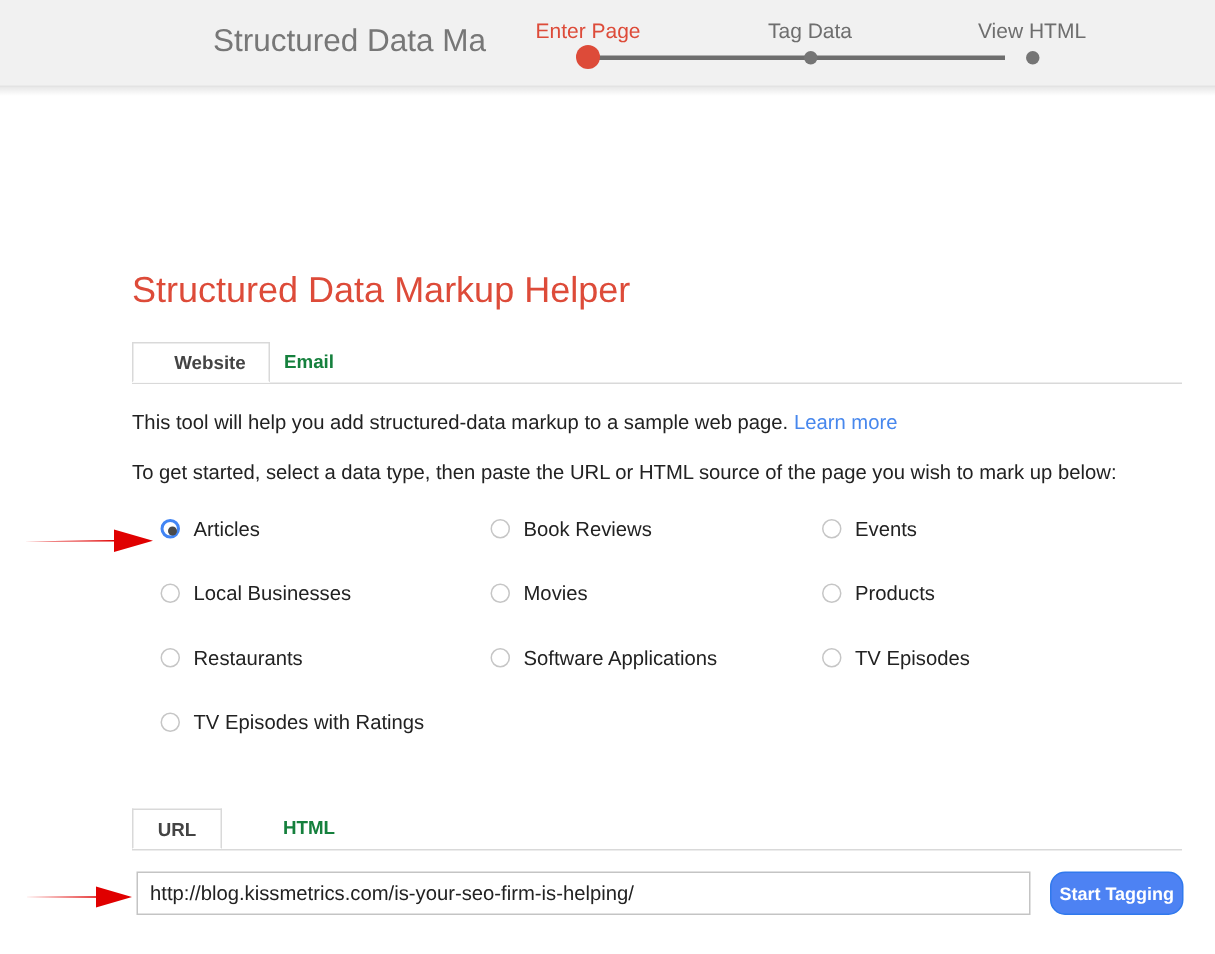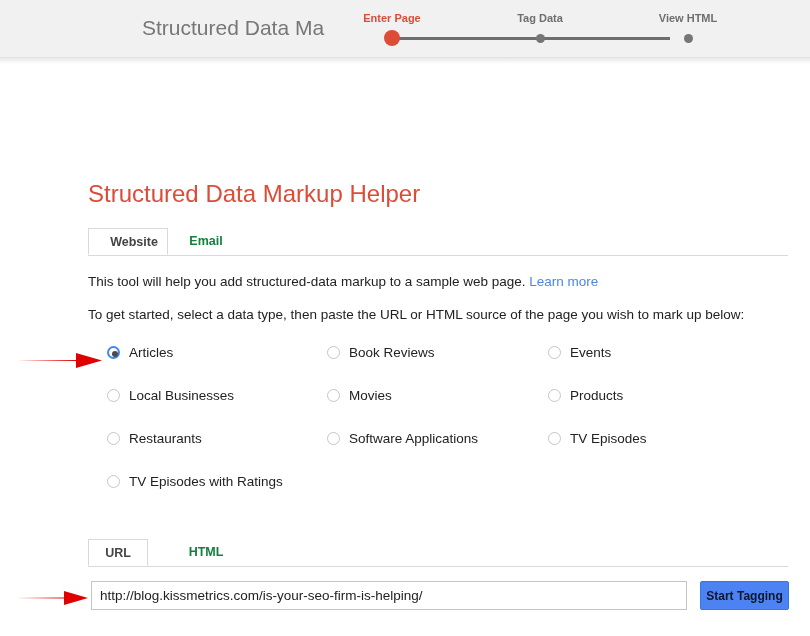--- a/index.html
+++ b/index.html
@@ -94,22 +94,22 @@
     background: #dd4b39;
     width: 16px; height: 16px;
     left: -8px;
     top: 18px;
   }
   .step .lbl {
     position: absolute;
     top: 0;
     left: 0;
     transform: translateX(-50%);
-    font-size: 11px;
-    font-weight: bold;
+    font-size: 14px;
+    font-weight: normal;
     color: #6e6e6e;
     white-space: nowrap;
   }
   .step.active .lbl { color: #dd4b39; }
   .step-1 { left: 12px; }
   .step-2 { left: 160px; }
   .step-3 { left: 308px; }
 
   
   .content {
@@ -235,22 +235,22 @@
 
   .start-btn {
     position: absolute;
     left: 700px;
     top: 523px;
     width: 89px;
     height: 29px;
     box-sizing: border-box;
     background: #4d82f3;
     border: 1px solid #3079ed;
-    border-radius: 2px;
-    color: #0f172a;
+    border-radius: 10px;
+    color: #ffffff;
     font-family: "Liberation Sans", sans-serif;
     font-size: 12px;
     font-weight: bold;
     cursor: pointer;
     padding: 4px;
   }
 
   
   .arrow {
     position: absolute;
@@ -283,21 +283,21 @@
       <div class="dot"></div>
     </div>
   </div>
 </div>
 
 <div class="content">
 
   <div class="page-title">Structured Data Markup Helper</div>
 
   <div class="tabrow">
-    <div class="tab active" style="left:0px; width:80px;padding-left:12px;">
+    <div class="tab active" style="left:0px; width:92px;padding-left:12px;">
       <span>Website</span>
     </div>
     <div class="tab" style="left:88px; width:60px;">
       <span>Email</span>
     </div>
   </div>
 
   <div class="para para-1">
     <span>This tool will help you add structured-data markup to a sample web page.</span>
     <a class="link" href="#">Learn more</a>

